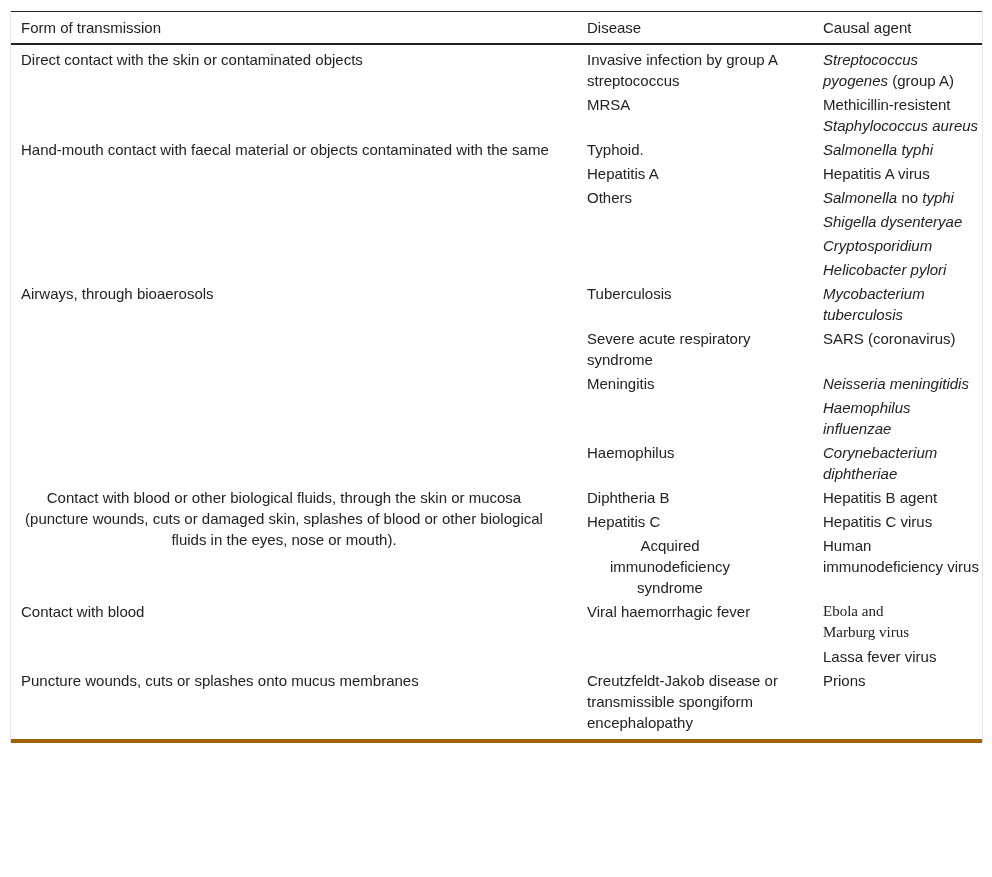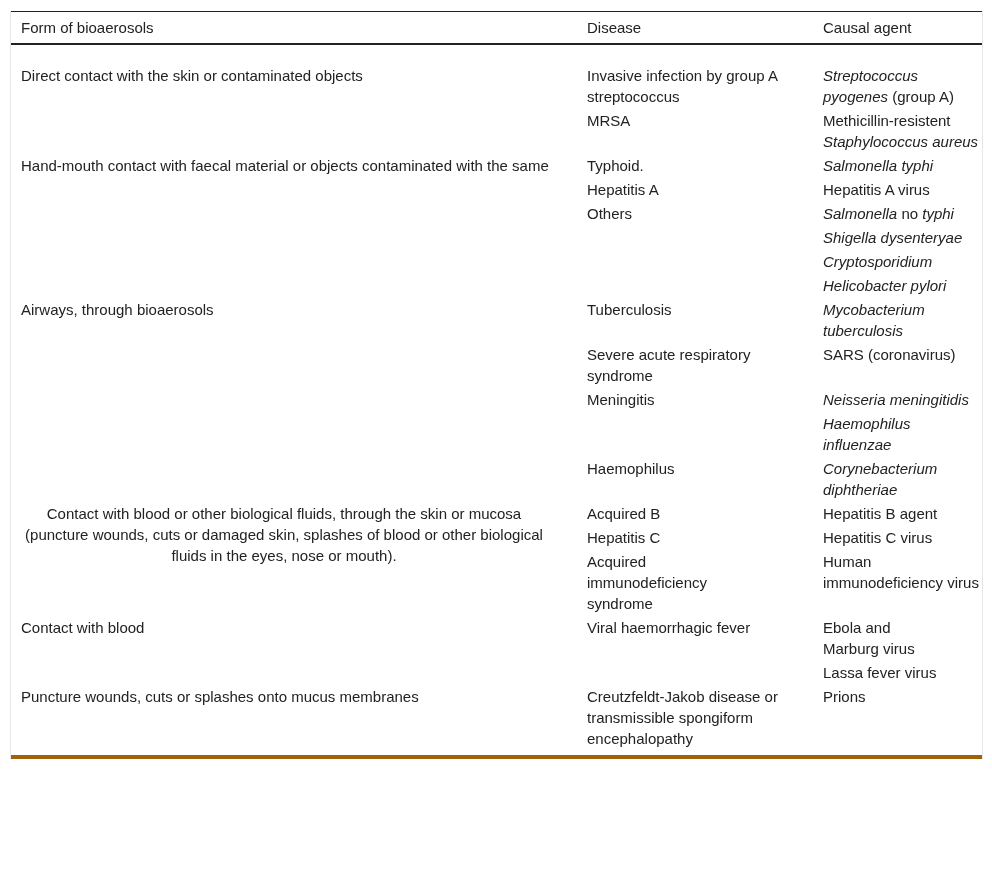--- a/index.html
+++ b/index.html
@@ -5,36 +5,36 @@
   html, body { margin:0; padding:0; background:#ffffff; }
   body { width:992px; height:877px; position:relative; font-family:"Liberation Sans", sans-serif; color:#222; font-size:15px; }
   .tbl { position:absolute; left:10px; top:11px; width:971px; border-left:1px solid #e6e6e6; border-right:1px solid #e6e6e6; }
   table { border-collapse:collapse; width:100%; table-layout:fixed; }
   thead th { text-align:left; font-weight:normal; border-top:1px solid #222; border-bottom:2px solid #222; padding:6px 0 6px 10px; height:19px; line-height:19px; }
   tbody td { vertical-align:top; padding:0 0 0 10px; line-height:21px; }
   tbody tr:last-child td { border-bottom:4px solid #a16207; }
   col.c1 { width:566px; } col.c2 { width:236px; } col.c3 { width:169px; }
   i { }
   tbody tr td { padding-top:3px; }
-  tbody tr:first-child td { padding-top:20px; }
+  tbody tr:first-child td { padding-top:4px; }
   .last td { padding-bottom:6px; }
 </style>
 </head>
 <body>
 
 <div class="tbl">
 <table>
   <colgroup>
         <col class="c1">
         <col class="c2">
         <col class="c3">
       </colgroup>
   <thead>
     <tr>
-      <th>Form of bioaerosols</th>
+      <th>Form of transmission</th>
       <th>Disease</th>
       <th>Causal agent</th>
     </tr>
   </thead>
   <tbody>
 
     <tr>
       <td rowspan="2">Direct contact with the skin or contaminated objects</td>
       <td>Invasive infection by group A streptococcus</td>
       <td><i>Streptococcus pyogenes</i><span> (group A)</span></td>
@@ -83,36 +83,36 @@
     <tr>
       <td><i>Haemophilus influenzae</i></td>
     </tr>
     <tr>
       <td>Haemophilus</td>
       <td><i>Corynebacterium diphtheriae</i></td>
     </tr>
 
     <tr>
       <td rowspan="3" style="padding-right:30px;text-align:center;">Contact with blood or other biological fluids, through the skin or mucosa (puncture wounds, cuts or damaged skin, splashes of blood or other biological fluids in the eyes, nose or mouth).</td>
-      <td>Acquired B</td>
+      <td>Diphtheria B</td>
       <td>Hepatitis B agent</td>
     </tr>
     <tr>
       <td>Hepatitis C</td>
       <td>Hepatitis C virus</td>
     </tr>
     <tr>
-      <td style="padding-right:60px;">Acquired immunodeficiency syndrome</td>
+      <td style="padding-right:60px;text-align:center;">Acquired immunodeficiency syndrome</td>
       <td>Human immunodeficiency virus</td>
     </tr>
 
     <tr>
       <td rowspan="2">Contact with blood</td>
       <td rowspan="2">Viral haemorrhagic fever</td>
-      <td style="padding-right:50px;">Ebola and Marburg virus</td>
+      <td style="padding-right:50px;font-family:Liberation Serif, serif;">Ebola and Marburg virus</td>
     </tr>
     <tr>
       <td>Lassa fever virus</td>
     </tr>
 
     <tr class="last">
       <td>Puncture wounds, cuts or splashes onto mucus membranes</td>
       <td style="padding-right:20px;">Creutzfeldt-Jakob disease or transmissible spongiform encephalopathy</td>
       <td>Prions</td>
     </tr>

